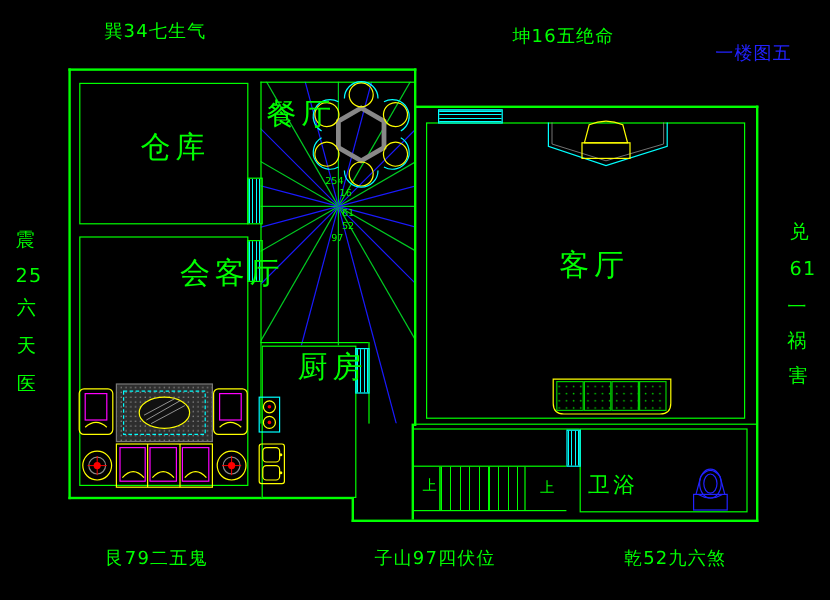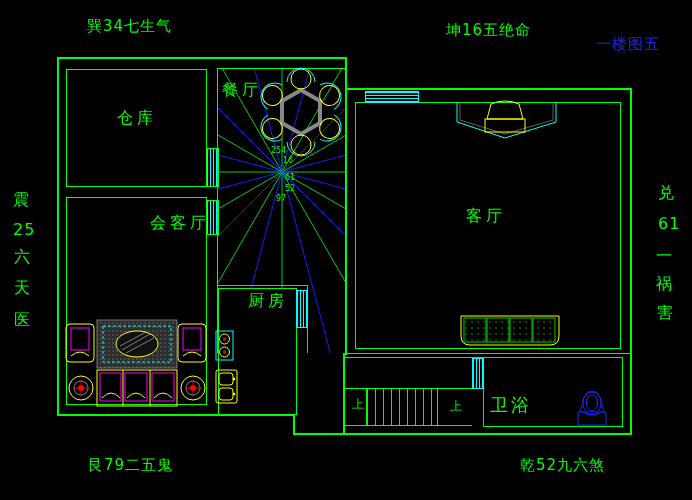--- a/index.html
+++ b/index.html
@@ -1,19 +1,19 @@
 <!DOCTYPE html>
 <html><head>
 <meta charset="utf-8">
 <style>
   html,body{margin:0;padding:0;background:#000;}
   #canvas{position:relative;width:692px;height:500px;background:#000;overflow:hidden;
           font-family:"DejaVu Sans",sans-serif;}
   .t{position:absolute;color:#00ff00;font-size:15px;letter-spacing:1px;white-space:nowrap;z-index:6;line-height:1;}
-  .room{font-size:16px;letter-spacing:4px;}
+  .room{font-size:25px;letter-spacing:4px;}
   .vchar{font-size:16px;}
   .blue{color:#2222ff;}
   .tiny{font-size:8px;letter-spacing:0;}
   .up{font-size:12px;letter-spacing:0;}
   .wall{position:absolute;background:#00ff00;z-index:3;}
   .rect{position:absolute;border:1px solid #00ff00;z-index:3;}
   .mask{background:#000;}
   .winv{position:absolute;z-index:4;border:1px solid #00ff00;
         background:repeating-linear-gradient(90deg,#00ffff 0 1px,transparent 1px 3px);}
   .winvc{position:absolute;z-index:4;border:1px solid #00ffff;
@@ -210,24 +210,25 @@
     <g fill="none" stroke="#2222ff">
       <path d="M5,27 L9,12 Q17,2 25,12 L29,27"></path>
       <ellipse cx="17" cy="18" rx="9" ry="12"></ellipse>
       <ellipse cx="17" cy="18" rx="5.5" ry="8"></ellipse>
       <rect x="3" y="27" width="28" height="13"></rect>
       <path d="M7,27 Q17,33 27,27"></path>
     </g>
   </svg>
 
   <div class="t" style="left:87px;top:19px;">巽34七生气</div>
-  <div class="t" style="left:446px;top:23px;">坤16五绝命</div>
+  <div class="t" style="left:427px;top:23px;">坤16五绝命</div>
   <div class="t blue" style="left:596px;top:37px;">一楼图五</div>
 
   <div class="t" style="left:88px;top:458px;">艮79二五鬼</div>
+  <div class="t" style="left:312px;top:458px;">子山97四伏位</div>
   <div class="t" style="left:520px;top:458px;">乾52九六煞</div>
 
   <div class="t vchar" style="left:13px;top:192px;">震</div>
   <div class="t vchar" style="left:13px;top:222px;">25</div>
   <div class="t vchar" style="left:14px;top:249px;">六</div>
   <div class="t vchar" style="left:14px;top:280px;">天</div>
   <div class="t vchar" style="left:14px;top:312px;">医</div>
 
   <div class="t vchar" style="left:658px;top:185px;">兑</div>
   <div class="t vchar" style="left:658px;top:216px;">61</div>

